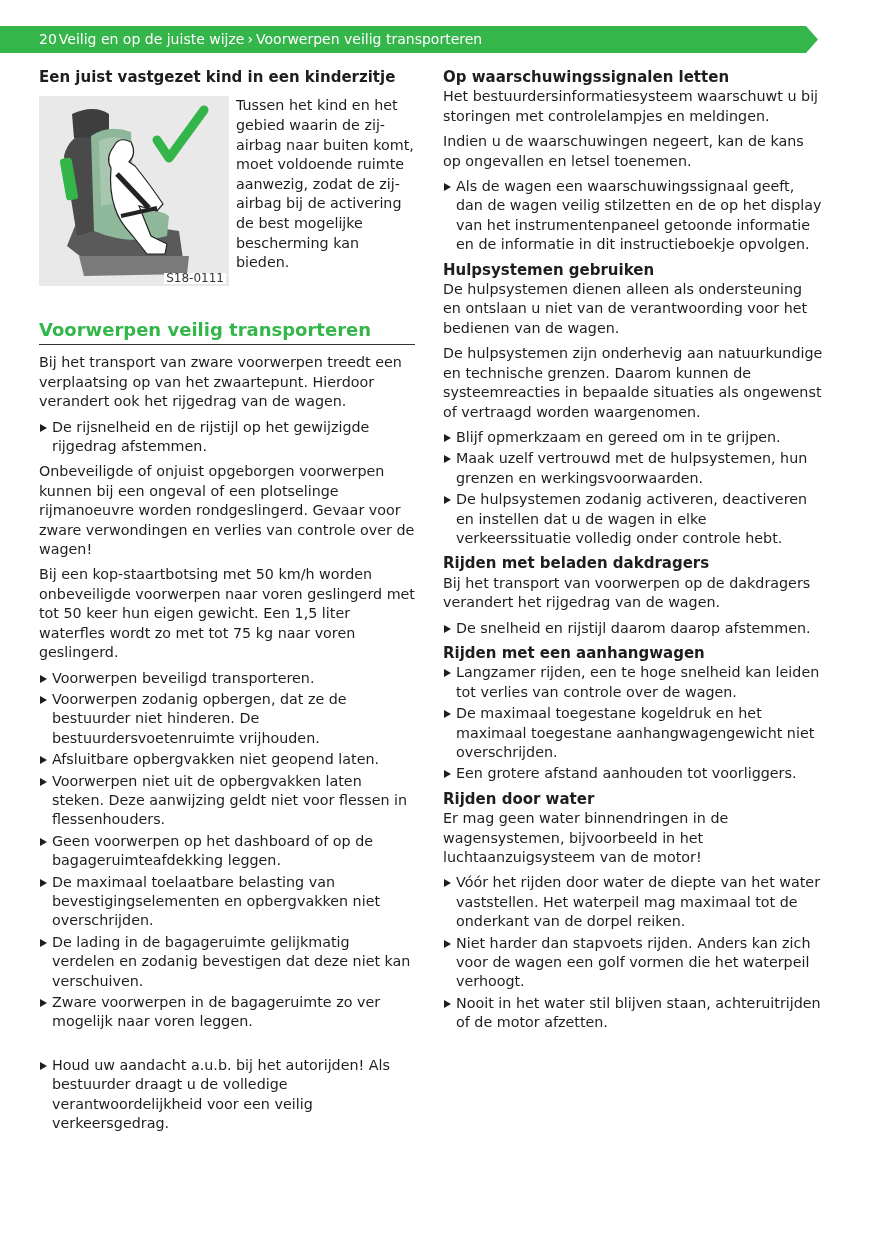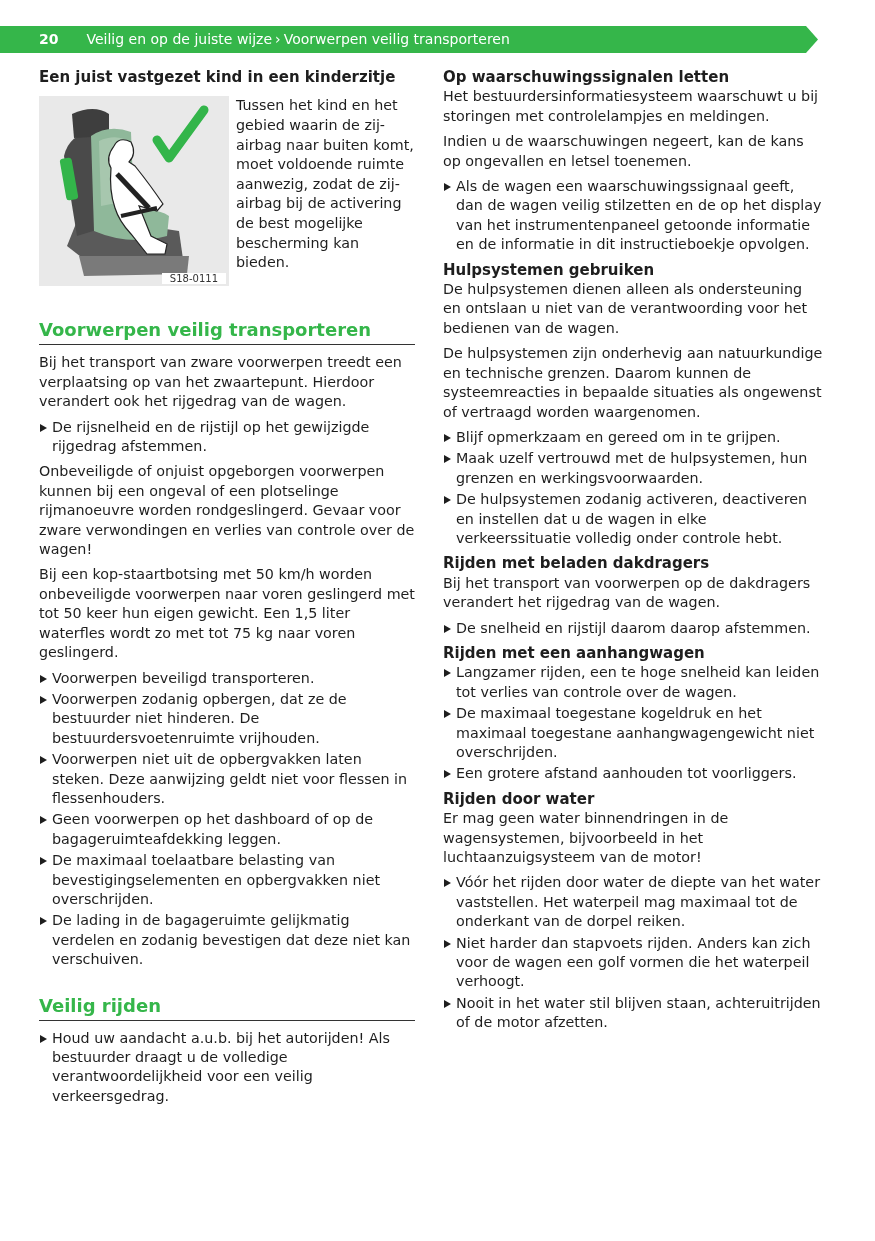--- a/index.html
+++ b/index.html
@@ -6,21 +6,21 @@
   html, body { width: 875px; height: 1241px; background: #ffffff; overflow: hidden; }
   body { font-family: "DejaVu Sans", sans-serif; color: #1e1e1e; position: relative; }
 
   .header-bar {
     position: absolute; left: 0; top: 26px; width: 818px; height: 27px;
     background: #35b64a;
     clip-path: polygon(0 0, 806px 0, 818px 50%, 806px 100%, 0 100%);
     color: #ffffff; font-size: 14px; line-height: 27px; padding-left: 39px;
     white-space: nowrap;
   }
-  .header-bar .page-num { font-weight: bold; margin-right: 28px; }
+  .header-bar .page-num { font-weight: normal; margin-right: 2px; }
   .header-bar .chapter { font-weight: normal; }
   .header-bar .sep { margin: 0 3px; }
 
   .col { position: absolute; top: 68px; font-size: 14.3px; line-height: 19.4px; }
   .col-left { left: 39px; width: 376px; }
   .col-right { left: 443px; width: 380px; }
 
   .subhead { font-weight: bold; font-size: 15px; line-height: 19.4px; }
   .para { margin-bottom: 6px; }
   .bullets { list-style: none; margin-bottom: 6px; }
@@ -33,22 +33,22 @@
     color: #35b64a; font-weight: bold; font-size: 18px; line-height: 24px;
     border-bottom: 1px solid #333; padding-bottom: 2px; margin-bottom: 8px;
   }
 
   .figure-block { position: relative; height: 222px; margin-top: 9px; }
   .figure {
     position: absolute; left: 0; top: 0; width: 190px; height: 190px; background: #e9e9e9;
   }
   .figure svg { position: absolute; left: 0; top: 0; }
   .figure .fig-code {
-    position: absolute; right: 3px; bottom: 2px; font-size: 10px; color: #333;
-    background: #fff; padding: 0 8px; line-height: 11px;
+    position: absolute; right: 3px; bottom: 2px; font-size: 12px; color: #333;
+    background: #fff; padding: 0 2px; line-height: 11px;
   }
   .figure-caption { position: absolute; left: 197px; top: 0; width: 180px; font-size: 14.3px; line-height: 19.6px; }
 </style>
 </head>
 <body>
 
 <div class="header-bar">
   <span class="page-num">20</span><span class="chapter">Veilig en op de juiste wijze</span><span class="sep">›</span><span class="section">Voorwerpen veilig transporteren</span>
 </div>
 
@@ -84,28 +84,29 @@
   <div class="section-title">Voorwerpen veilig transporteren</div>
   <p class="para">Bij het transport van zware voorwerpen treedt een verplaatsing op van het zwaartepunt. Hierdoor verandert ook het rijgedrag van de wagen.</p>
   <ul class="bullets">
     <li>De rijsnelheid en de rijstijl op het gewijzigde rijgedrag afstemmen.</li>
   </ul>
   <p class="para">Onbeveiligde of onjuist opgeborgen voorwerpen kunnen bij een ongeval of een plotselinge rijmanoeuvre worden rondgeslingerd. Gevaar voor zware verwondingen en verlies van controle over de wagen!</p>
   <p class="para">Bij een kop-staartbotsing met 50 km/h worden onbeveiligde voorwerpen naar voren geslingerd met tot 50 keer hun eigen gewicht. Een 1,5 liter waterfles wordt zo met tot 75 kg naar voren geslingerd.</p>
   <ul class="bullets">
     <li>Voorwerpen beveiligd transporteren.</li>
     <li>Voorwerpen zodanig opbergen, dat ze de bestuurder niet hinderen. De bestuurdersvoetenruimte vrijhouden.</li>
+    <li>Afsluitbare opbergvakken niet geopend laten.</li>
     <li>Voorwerpen niet uit de opbergvakken laten steken. Deze aanwijzing geldt niet voor flessen in flessenhouders.</li>
     <li>Geen voorwerpen op het dashboard of op de bagageruimteafdekking leggen.</li>
     <li>De maximaal toelaatbare belasting van bevestigingselementen en opbergvakken niet overschrijden.</li>
     <li>De lading in de bagageruimte gelijkmatig verdelen en zodanig bevestigen dat deze niet kan verschuiven.</li>
+    <li>Zware voorwerpen in de bagageruimte zo ver mogelijk naar voren leggen.</li>
   </ul>
 
   <div style="height:18px"></div>
-  <div class="section-title">Veilig rijden</div>
   <ul class="bullets">
     <li>Houd uw aandacht a.u.b. bij het autorijden! Als bestuurder draagt u de volledige verantwoordelijkheid voor een veilig verkeersgedrag.</li>
   </ul>
 </div>
 
 <div class="col col-right">
 
   <div class="subhead">Op waarschuwingssignalen letten</div>
   <p class="para">Het bestuurdersinformatiesysteem waarschuwt u bij storingen met controlelampjes en meldingen.</p>
   <p class="para">Indien u de waarschuwingen negeert, kan de kans op ongevallen en letsel toenemen.</p>

